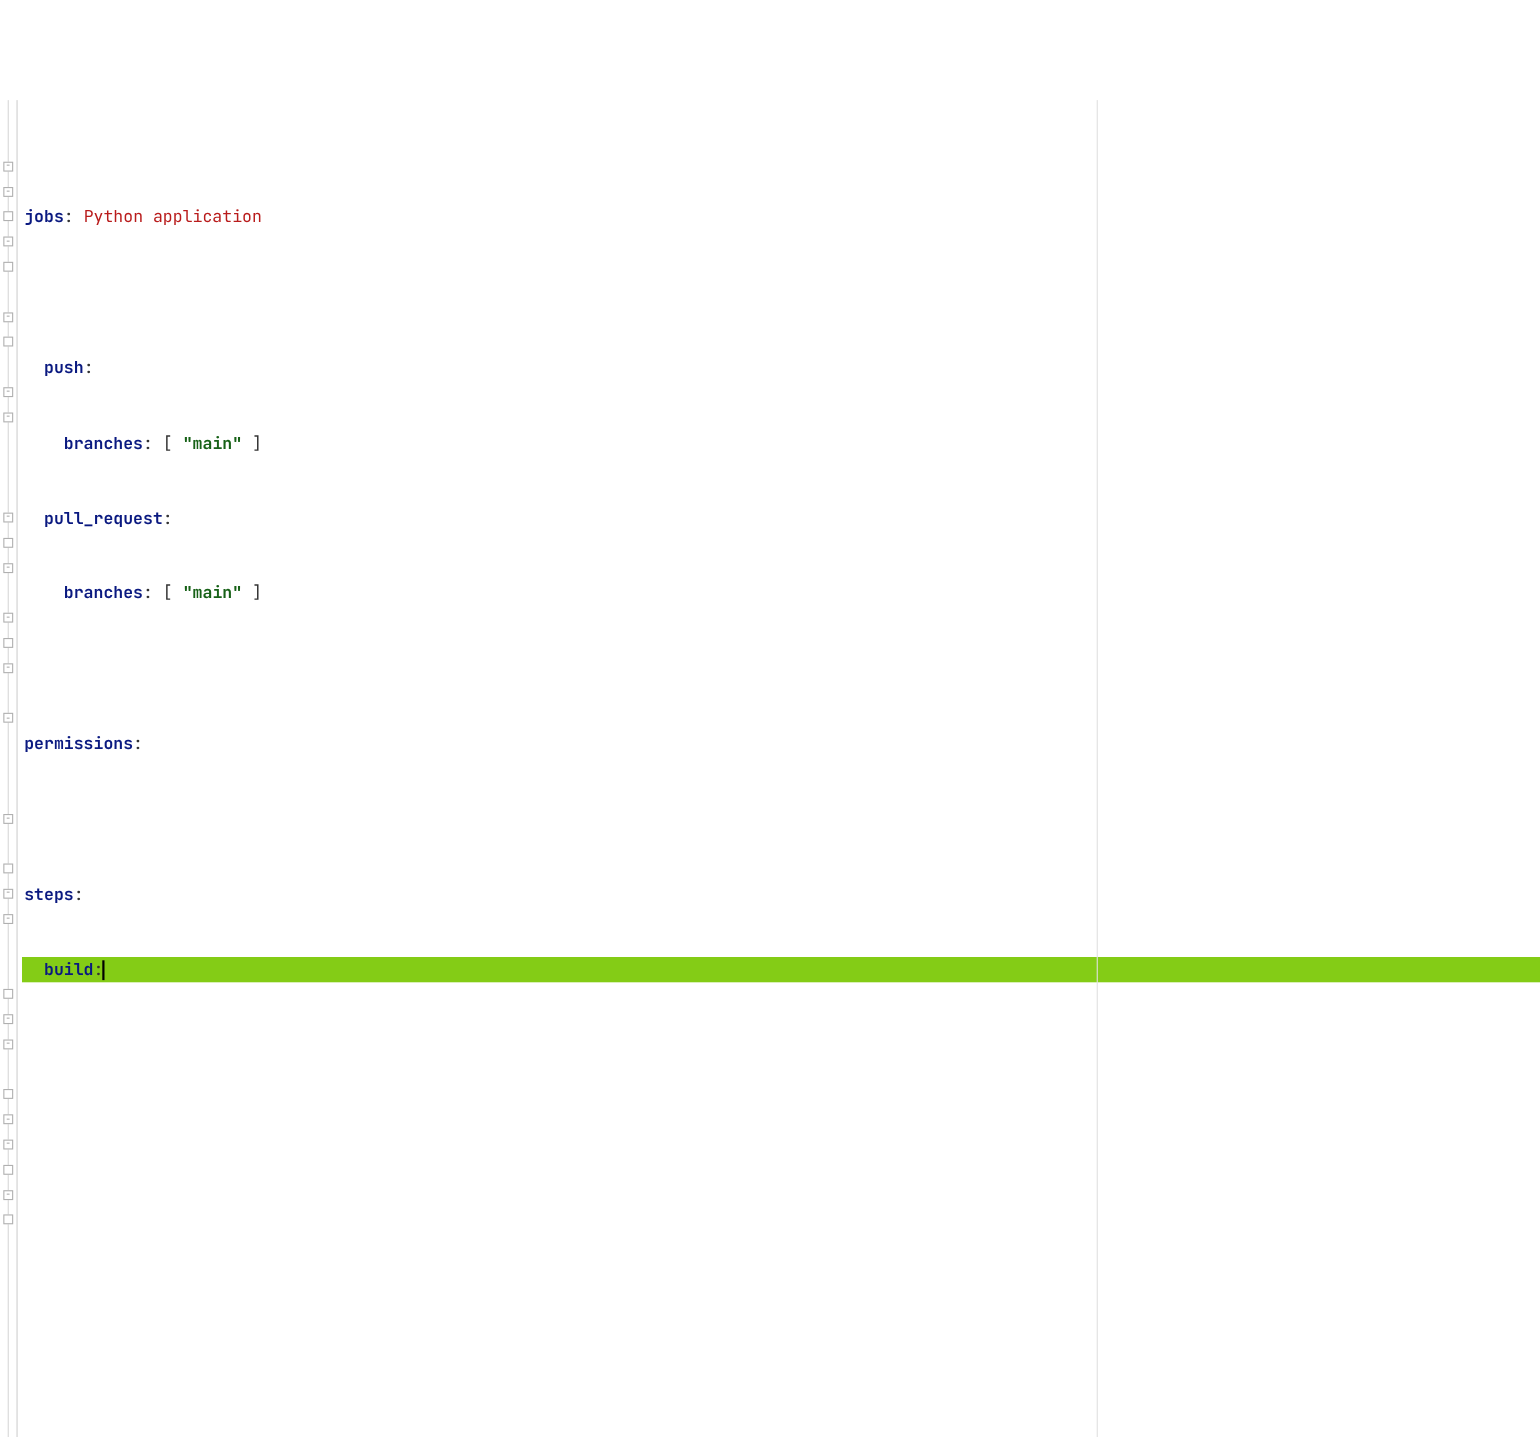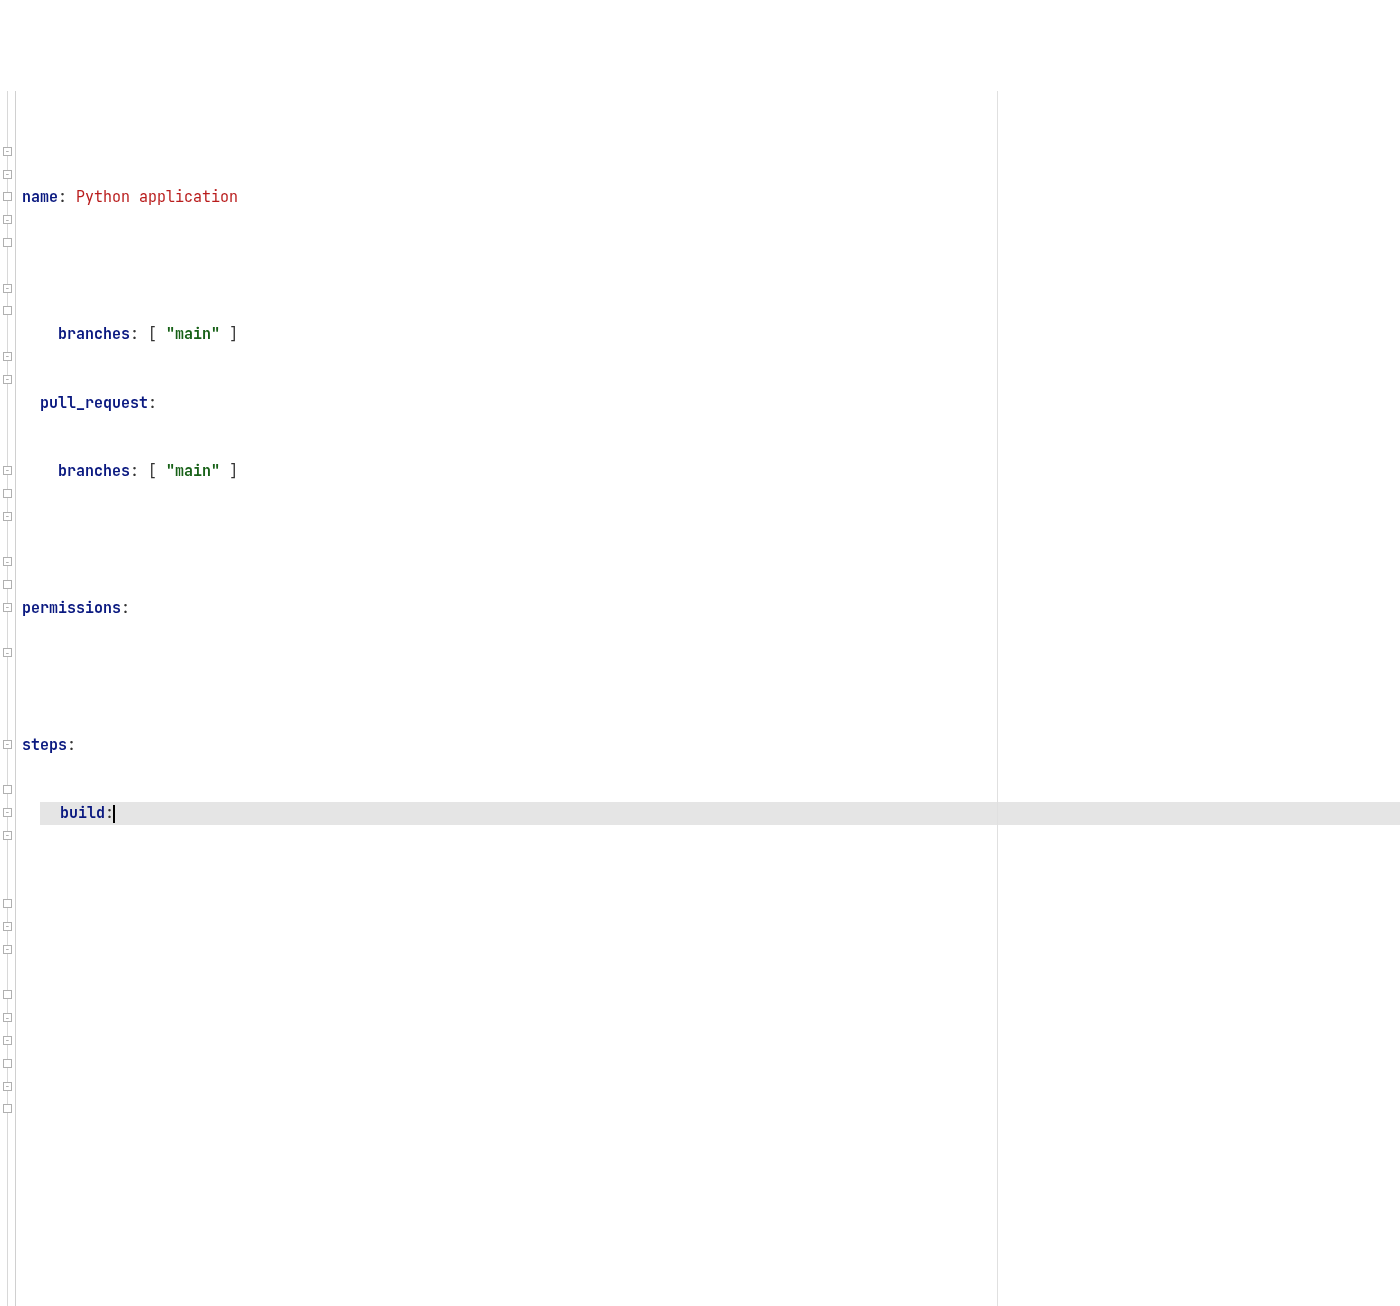--- a/index.html
+++ b/index.html
@@ -50,22 +50,21 @@
   .code {
     flex: 1;
     padding: 4px 0 4px 4px;
     position: relative;
   }
   .line {
     height: 22.8px;
     padding-left: 2px;
   }
   .line.highlight {
-    background: #e5e5e5;
-    margin-left: 20px;
+    background: #84cc16;
   }
   .hl-key { color: #0a1980; font-weight: bold; }
   .hl-string { color: #176117; font-weight: bold; }
   .hl-text { color: #b91c1c; }
   .cursor {
     display: inline-block;
     width: 2px;
     height: 18px;
     background: #000;
     vertical-align: text-bottom;
@@ -86,22 +85,23 @@
 
 
 
 <div class="editor">
   <div class="gutter">
     <div class="gutter-line"></div>
   <div class="gutter-mark minus" style="top: 55.6px;"></div><div class="gutter-mark minus" style="top: 78.4px;"></div><div class="gutter-mark end" style="top: 101.2px;"></div><div class="gutter-mark minus" style="top: 124px;"></div><div class="gutter-mark end" style="top: 146.8px;"></div><div class="gutter-mark minus" style="top: 192.4px;"></div><div class="gutter-mark end" style="top: 215.2px;"></div><div class="gutter-mark minus" style="top: 260.8px;"></div><div class="gutter-mark minus" style="top: 283.6px;"></div><div class="gutter-mark minus" style="top: 374.8px;"></div><div class="gutter-mark end" style="top: 397.6px;"></div><div class="gutter-mark minus" style="top: 420.4px;"></div><div class="gutter-mark minus" style="top: 466px;"></div><div class="gutter-mark end" style="top: 488.8px;"></div><div class="gutter-mark minus" style="top: 511.6px;"></div><div class="gutter-mark minus" style="top: 557.2px;"></div><div class="gutter-mark minus" style="top: 648.4px;"></div><div class="gutter-mark end" style="top: 694px;"></div><div class="gutter-mark minus" style="top: 716.8px;"></div><div class="gutter-mark minus" style="top: 739.6px;"></div><div class="gutter-mark end" style="top: 808px;"></div><div class="gutter-mark minus" style="top: 830.8px;"></div><div class="gutter-mark minus" style="top: 853.6px;"></div><div class="gutter-mark end" style="top: 899.2px;"></div><div class="gutter-mark minus" style="top: 922px;"></div><div class="gutter-mark minus" style="top: 944.8px;"></div><div class="gutter-mark end" style="top: 967.6px;"></div><div class="gutter-mark minus" style="top: 990.4px;"></div><div class="gutter-mark end" style="top: 1013.2px;"></div></div>
   <div class="code">
     <div class="right-margin"></div>
 
-    <div class="line"><span class="hl-key">name</span><span>:</span> <span class="hl-text">Python application</span></div>
+    <div class="line"><span class="hl-key">jobs</span><span>:</span> <span class="hl-text">Python application</span></div>
     <div class="line"></div>
+    <div class="line">  <span class="hl-key">push</span><span>:</span></div>
     <div class="line">    <span class="hl-key">branches</span><span>:</span> <span>[ </span><span class="hl-string">"main"</span><span> ]</span></div>
     <div class="line">  <span class="hl-key">pull_request</span><span>:</span></div>
     <div class="line">    <span class="hl-key">branches</span><span>:</span> <span>[ </span><span class="hl-string">"main"</span><span> ]</span></div>
     <div class="line"></div>
     <div class="line"><span class="hl-key">permissions</span><span>:</span></div>
     <div class="line"></div>
     <div class="line"><span class="hl-key">steps</span><span>:</span></div>
     <div class="line highlight">  <span class="hl-key">build</span><span>:</span><span class="cursor"></span></div>
     <div class="line"></div>
     <div class="line"></div>

